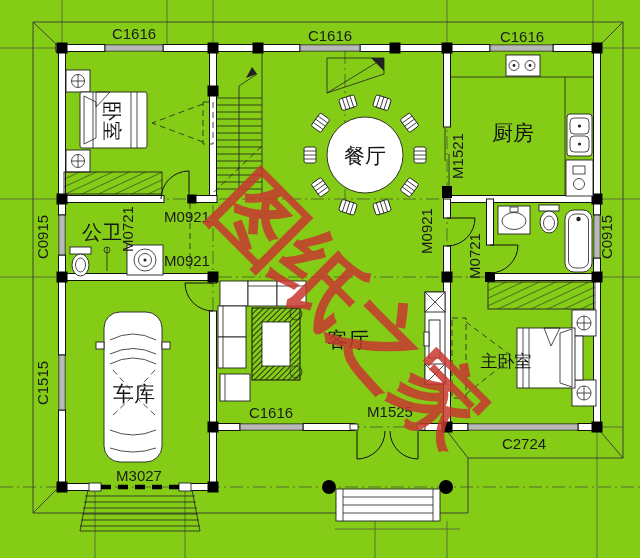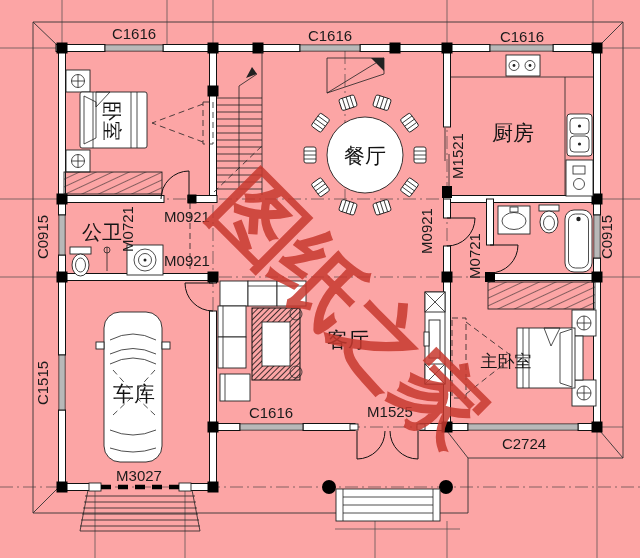--- a/index.html
+++ b/index.html
@@ -1,16 +1,16 @@
 <!DOCTYPE html>
 <html><head>
 <meta charset="utf-8">
 <style>
   html,body{margin:0;padding:0;background:#ffffff;}
-  .plan-wrap{width:640px;height:558px;background:#fca5a5;position:relative;overflow:hidden;}
+  .plan-wrap{width:640px;height:558px;background:#84cc16;position:relative;overflow:hidden;}
   svg{display:block;}
   .dim{font:15px "Liberation Sans", sans-serif;fill:#1b1b1b;}
   .room{font:20px "Liberation Sans", sans-serif;fill:#141414;}
   .room-lg{font:21px "Liberation Sans", sans-serif;fill:#141414;}
   .room-sm{font:17px "Liberation Sans", sans-serif;fill:#141414;}
   .wm{font:bold 88px "Liberation Sans", sans-serif;letter-spacing:-3px;opacity:.85;}
   .thin{stroke:#4a4a4a;stroke-width:.7;fill:none;}
   .eave{stroke:#333;stroke-width:.9;fill:none;}
   .wall{fill:#ffffff;stroke:#111;stroke-width:1;}
   .win{fill:#ffffff;stroke:#111;stroke-width:.9;}

